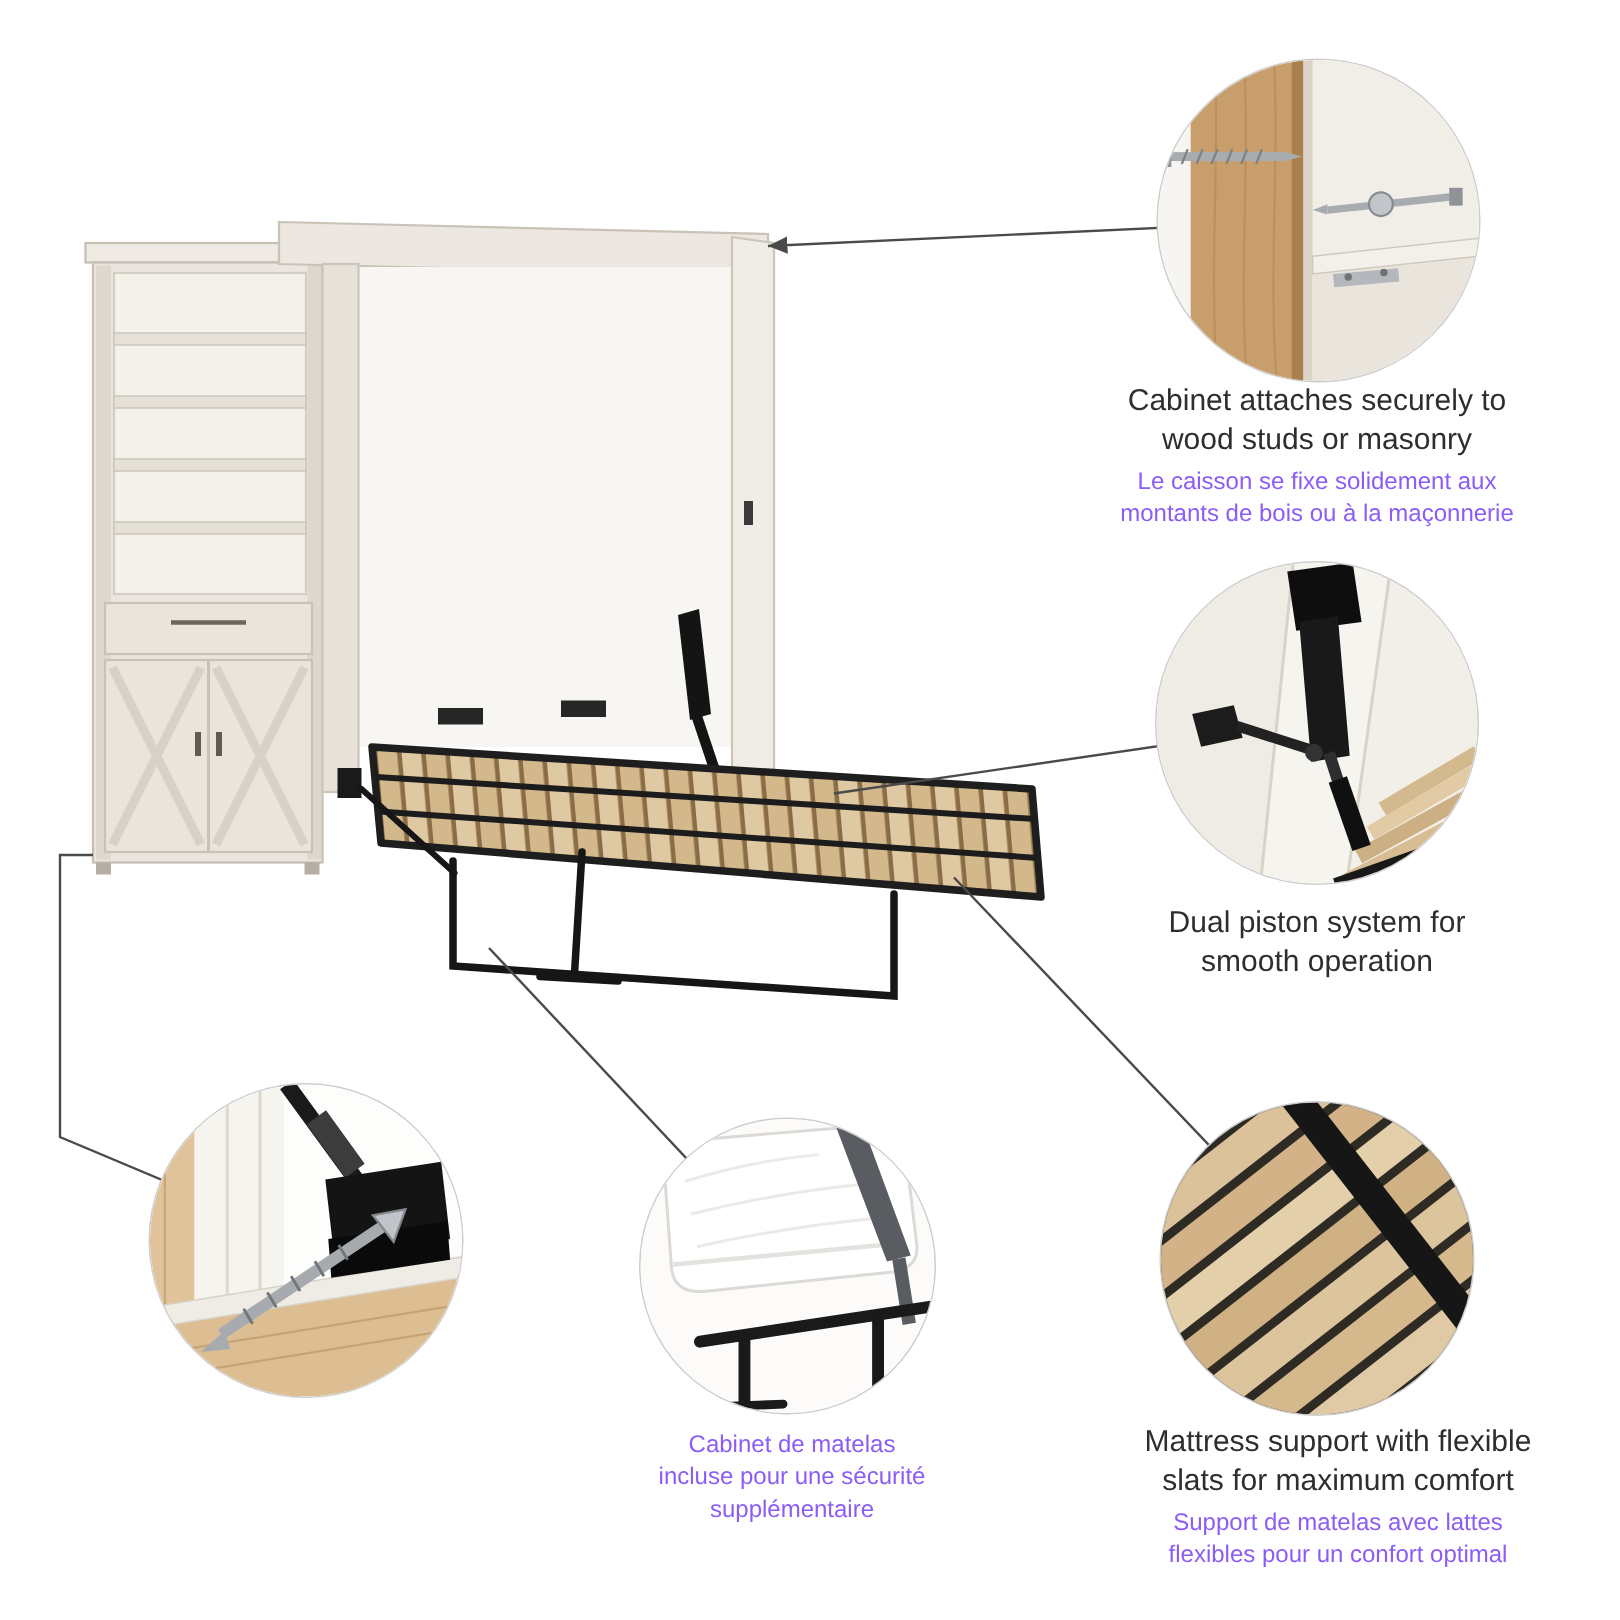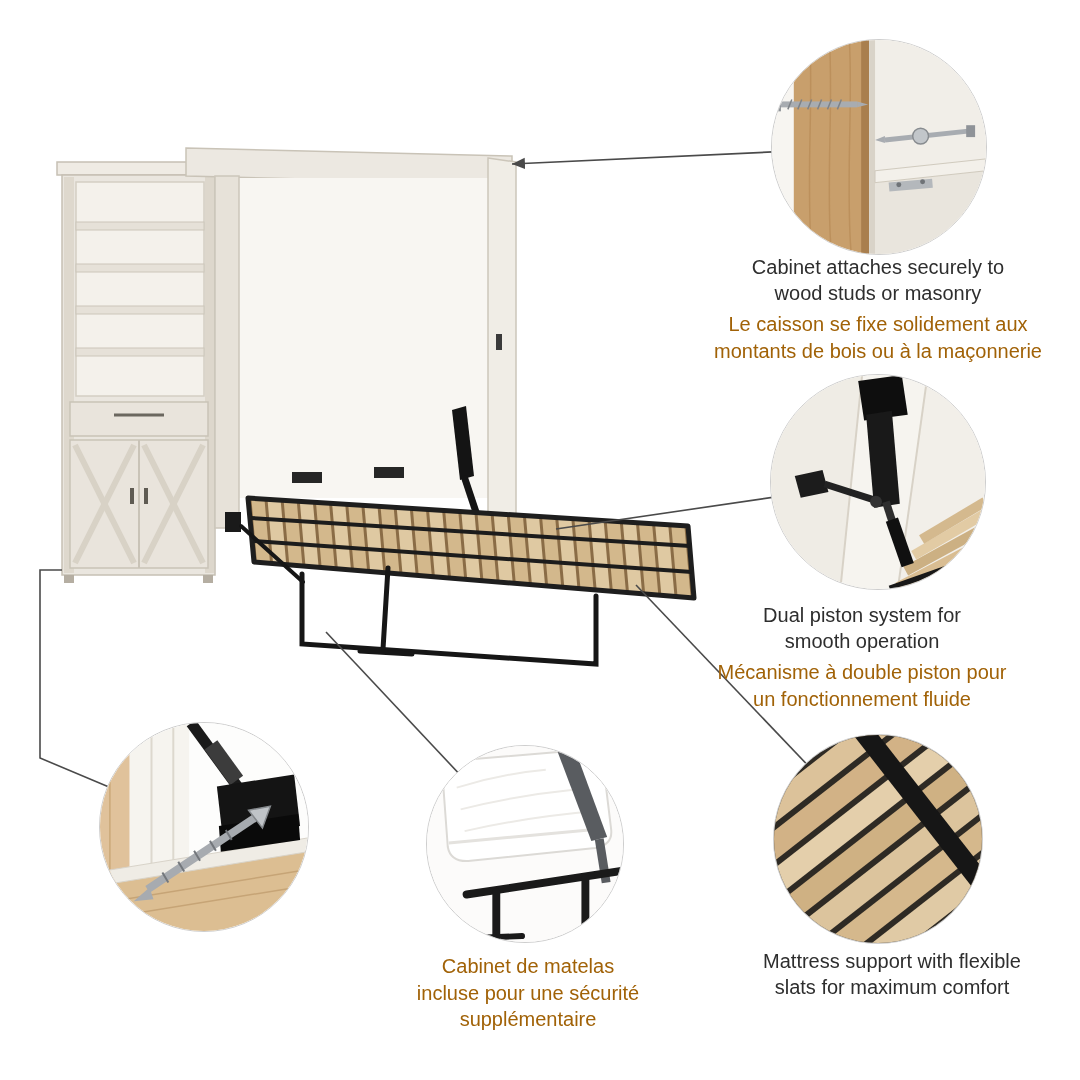--- a/index.html
+++ b/index.html
@@ -5,23 +5,23 @@
 <style>
   *{margin:0;padding:0;box-sizing:border-box}
   html,body{background:#ffffff}
   body{font-family:"Liberation Sans",sans-serif}
   .canvas{position:relative;width:1080px;height:1080px;background:#fff;overflow:hidden;margin:12px auto}
   .scene{position:absolute;left:0;top:0;display:block}
   .circle{position:absolute;border-radius:50%;overflow:hidden;border:1px solid #cdcdcd;background:#fff}
   .circle svg{display:block;width:100%;height:100%}
   .caption{position:absolute;text-align:center}
   .caption .en{font-size:20px;line-height:1.3;color:#2e2e2e;white-space:pre-line;margin:0 auto}
-  .caption .fr{font-size:20px;line-height:1.33;color:#a16207;white-space:pre-line;margin:5px auto 0}
+  .caption .fr{font-size:16px;line-height:1.33;color:#8b5cf6;white-space:pre-line;margin:5px auto 0}
   .cap-cabinet{left:700px;top:242px;width:356px}
-  .cap-piston{left:684px;top:590px;width:356px}
+  .cap-piston{left:700px;top:590px;width:356px}
   .cap-dualmount{left:18px;top:936px;width:384px}
   .cap-strap{left:402px;top:936px;width:252px}
   .cap-slats{left:712px;top:936px;width:360px}
 </style>
 </head>
 <body>
 
 <div class="canvas">
 
   <svg class="scene" width="1080" height="1080" viewBox="0 0 1080 1080">
@@ -237,29 +237,29 @@
   <div class="caption cap-cabinet">
     <p class="en">Cabinet attaches securely to
 wood studs or masonry</p>
     <p class="fr">Le caisson se fixe solidement aux
 montants de bois ou à la maçonnerie</p>
   </div>
 
   <div class="caption cap-piston">
     <p class="en">Dual piston system for
 smooth operation</p>
-    <p class="fr">Mécanisme à double piston pour
-un fonctionnement fluide</p>
   </div>
 
 
   <div class="caption cap-strap">
     <p class="fr">Cabinet de matelas
 incluse pour une sécurité
 supplémentaire</p>
   </div>
 
   <div class="caption cap-slats">
     <p class="en">Mattress support with flexible
 slats for maximum comfort</p>
+    <p class="fr">Support de matelas avec lattes
+flexibles pour un confort optimal</p>
   </div>
 
 </div>
 
 </body></html>

